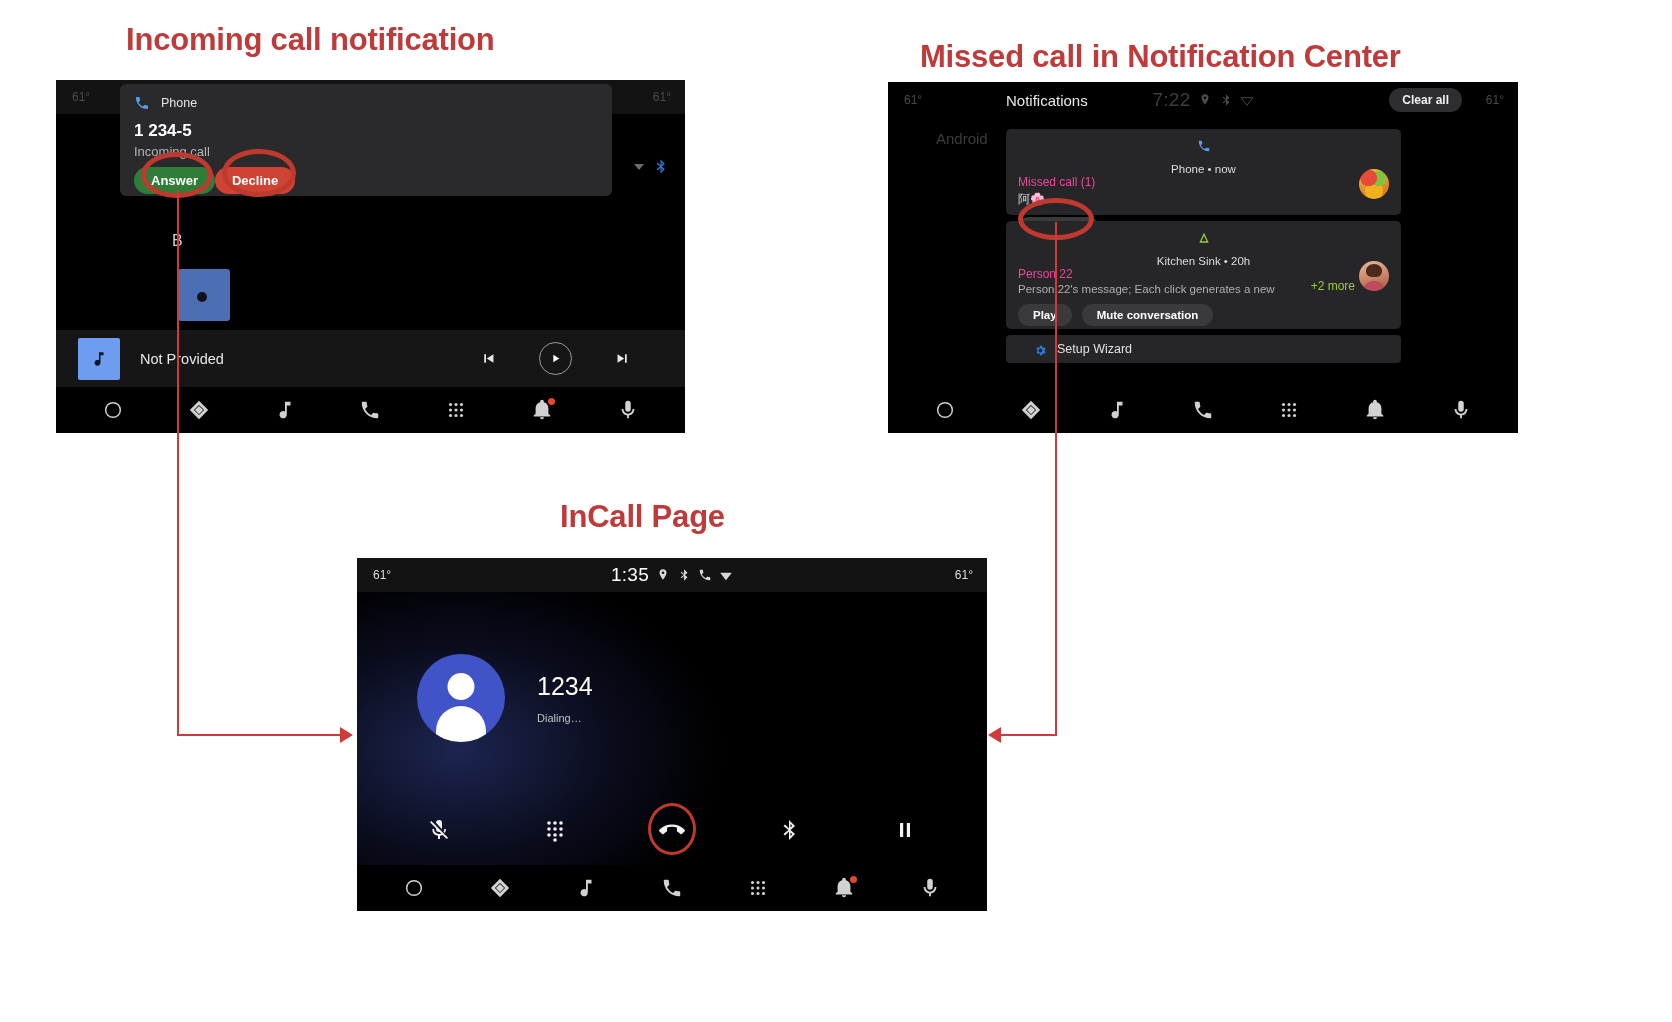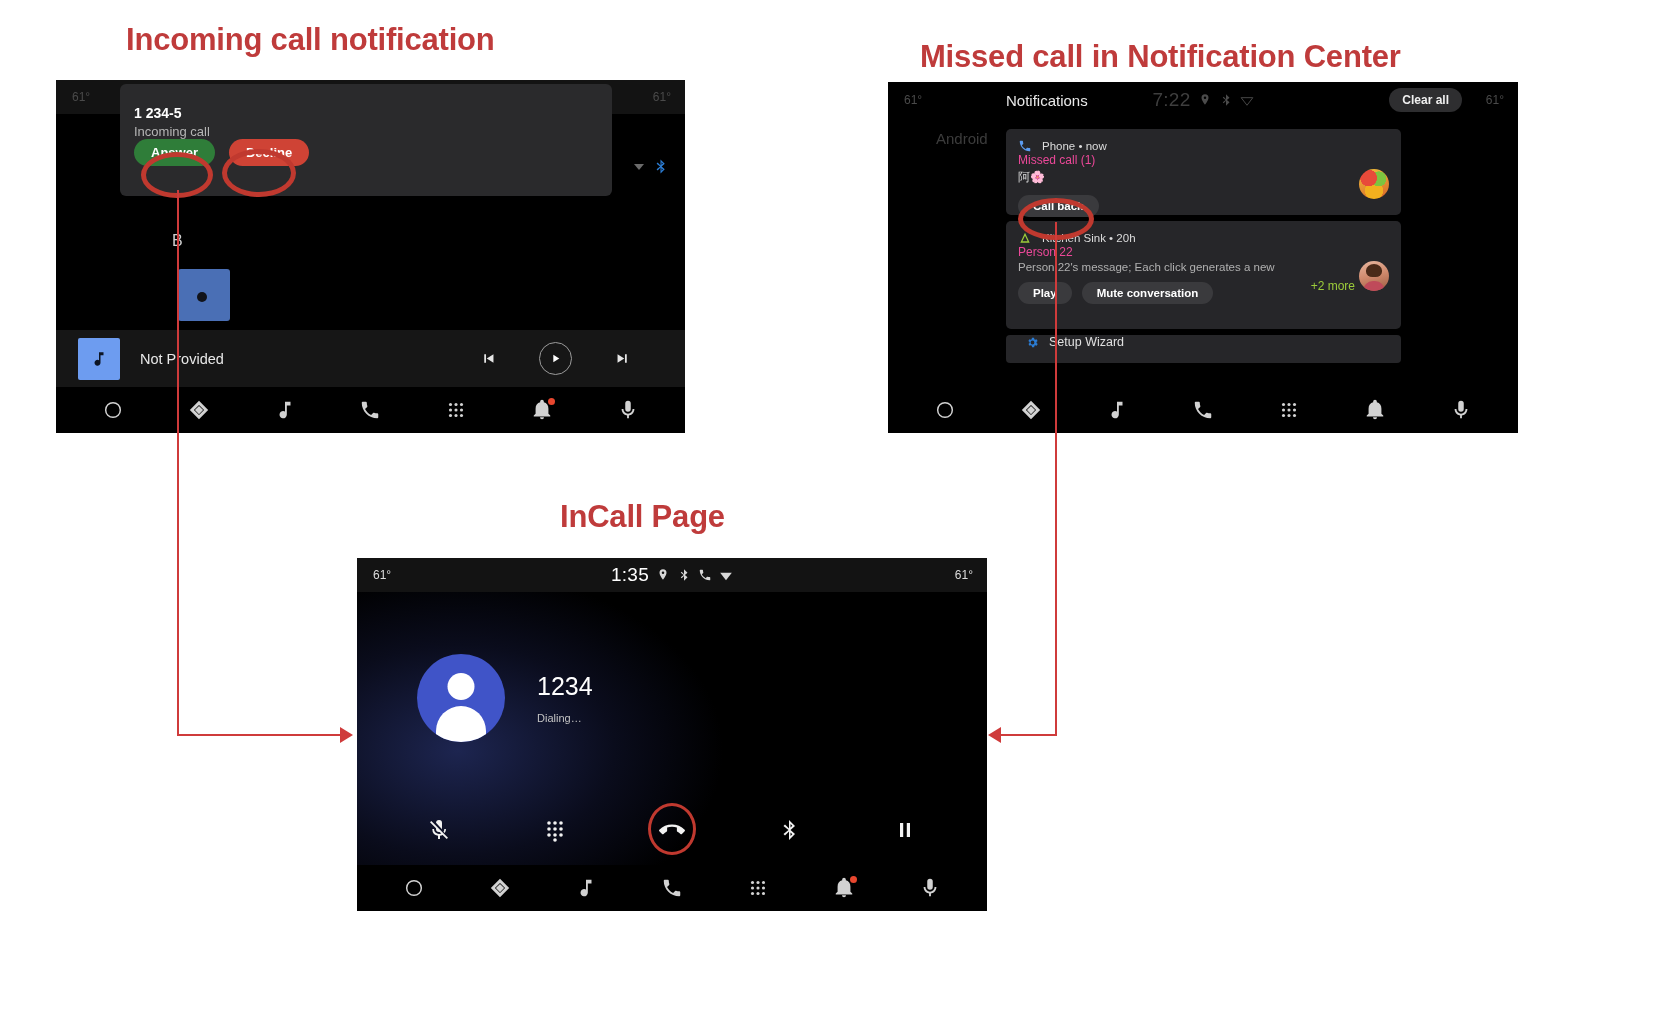--- a/index.html
+++ b/index.html
@@ -84,23 +84,23 @@
   .hun {
     position: absolute; left: 64px; top: 4px;
     width: 492px; height: 112px;
     background: #2a2a2c; border-radius: 6px;
     padding: 11px 14px 0 14px;
   }
   .hun-head { display: flex; align-items: center; gap: 11px; }
   .hun-head .ico { width: 16px; height: 16px; }
   .hun-head .ico svg { width: 100%; height: 100%; fill: #5b9bf0; }
   .hun-app { color: #e4e4e4; font-size: 12.5px; }
-  .hun-title { color: #ffffff; font-size: 14px; font-weight: bold; margin-top: 10px; }
+  .hun-title { color: #ffffff; font-size: 17px; font-weight: bold; margin-top: 10px; }
   .hun-sub   { color: #b5b5b5; font-size: 13px; margin-top: 3px; }
-  .hun-btns { display: flex; gap: 14px; }
+  .hun-btns { display: flex; margin-top: 8px; }
   .pill {
     border: none; border-radius: 18px;
     padding: 6px 17px; font-size: 13px; font-weight: bold;
     color: #fff; font-family: "Liberation Sans", sans-serif; cursor: pointer;
     white-space: nowrap;
   }
   .pill.answer  { background: #2f7d39; }
   .pill.decline { background: #cf4335; }
 
   
@@ -157,21 +157,21 @@
     position: absolute; left: 48px; top: 48px;
     color: #3c3c3c; font-size: 15px;
   }
   .nc-list {
     position: absolute; left: 118px; top: 47px; width: 395px;
   }
   .ncard {
     background: #262629; border-radius: 5px; margin-bottom: 6px;
     padding: 10px 12px; position: relative;
   }
-  .ncard-head { display: flex; align-items: center; gap: 10px; }
+  .ncard-head { display: flex; align-items: center; gap: 10px; flex-direction: column; }
   .ncard-head .ico { width: 14px; height: 14px; }
   .ncard-head .ico svg { width: 100%; height: 100%; }
   .ncard-app { color: #dcdcdc; font-size: 11.5px; }
   .ncard-title { color: #ec4899; font-size: 12px; margin-top: 0; }
   .ncard-text { color: #b0b0b0; font-size: 11.5px; margin-top: 2px; }
   .ncard-emoji { font-size: 12px; color: #d8d8d8; margin-top: 2px; }
   .ncard-btns { display: flex; gap: 10px; margin-top: 9px; }
   .gpill {
     background: #3a3a3d; color: #fff; border: none; border-radius: 14px;
     padding: 5px 15px; font-size: 11.5px; font-weight: bold;
@@ -200,21 +200,21 @@
   .avatar.person::after {
     content: ""; position: absolute; left: 4px; bottom: 0;
     width: 22px; height: 10px; border-radius: 11px 11px 0 0; background: #bf4a5a;
   }
   .more-chip {
     position: absolute; right: 46px; bottom: 36px;
     color: #9ccc3a; font-size: 12px;
   }
   .setup-row {
     background: #262629; border-radius: 4px;
-    height: 28px; display: flex; align-items: flex-start; padding: 0 20px; gap: 10px;
+    height: 28px; display: flex; align-items: center; padding: 0 28px; gap: 10px;
   }
   .setup-row .ico { width: 13px; height: 13px; }
   .setup-row .ico svg { width: 100%; height: 100%; fill: #2b7cd3; }
   .setup-label { color: #e0e0e0; font-size: 12.5px; }
 
   
   #screen-incall .call-body {
     position: absolute; left: 0; right: 0; top: 34px; bottom: 46px;
     background:
       radial-gradient(ellipse 340px 230px at 16% 58%, #1d2550 0%, #0a0c1c 46%, #000 78%),
@@ -298,20 +298,28 @@
         <span class="caret"></span>
         <span class="bt">
           <svg viewBox="0 0 24 24">
               <path d="M12 2 18 8l-4.5 4L18 16l-6 6V13.5L8 17.5 6.5 16l5-4-5-4L8 6.5l4 4V2zm1.5 3.9v3.6L15.3 7.7 13.5 5.9zm0 8.6v3.6l1.8-1.8-1.8-1.8z"></path>
             </svg>
         </span>
       </div>
     </div>
 
     <div class="hun">
+      <div class="hun-head">
+        <span class="ico">
+          <svg viewBox="0 0 24 24">
+              <path d="M6.6 10.8c1.4 2.8 3.8 5.1 6.6 6.6l2.2-2.2c.3-.3.7-.4 1-.2 1.2.4 2.4.6 3.6.6.6 0 1 .4 1 1V20c0 .6-.4 1-1 1-9.4 0-17-7.6-17-17 0-.6.4-1 1-1h3.5c.6 0 1 .4 1 1 0 1.3.2 2.5.6 3.6.1.3 0 .7-.2 1l-2.3 2.2z"></path>
+            </svg>
+        </span>
+        <span class="hun-app">Phone</span>
+      </div>
       <div class="hun-title">1 234-5</div>
       <div class="hun-sub">Incoming call</div>
       <div class="hun-btns">
         <button class="pill answer">Answer</button>
         <button class="pill decline">Decline</button>
       </div>
     </div>
 
     <div class="mediabar">
       <div class="media-art">

